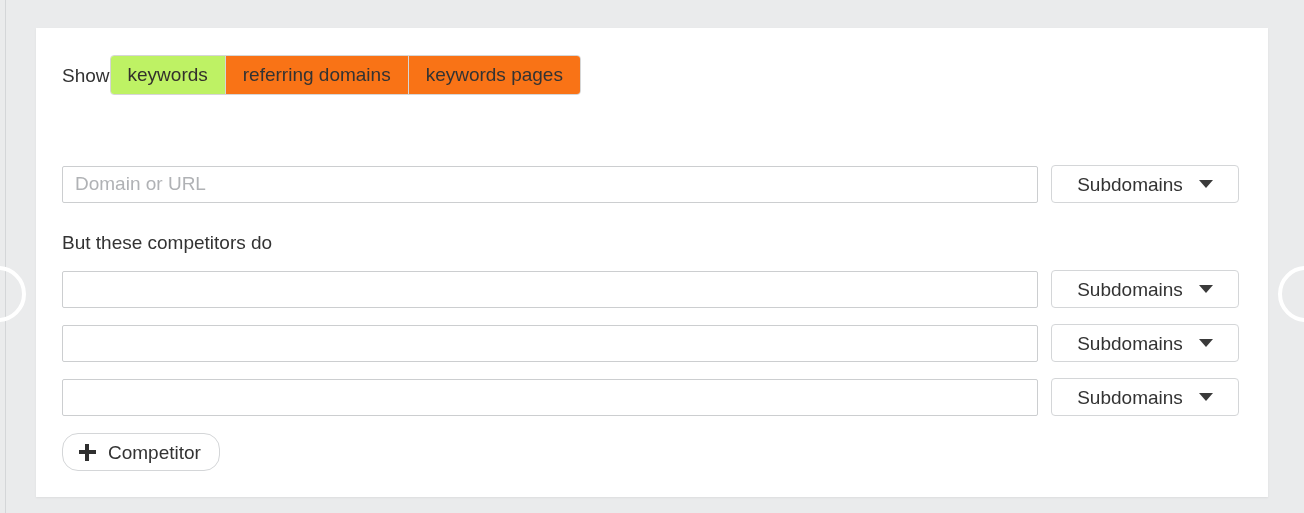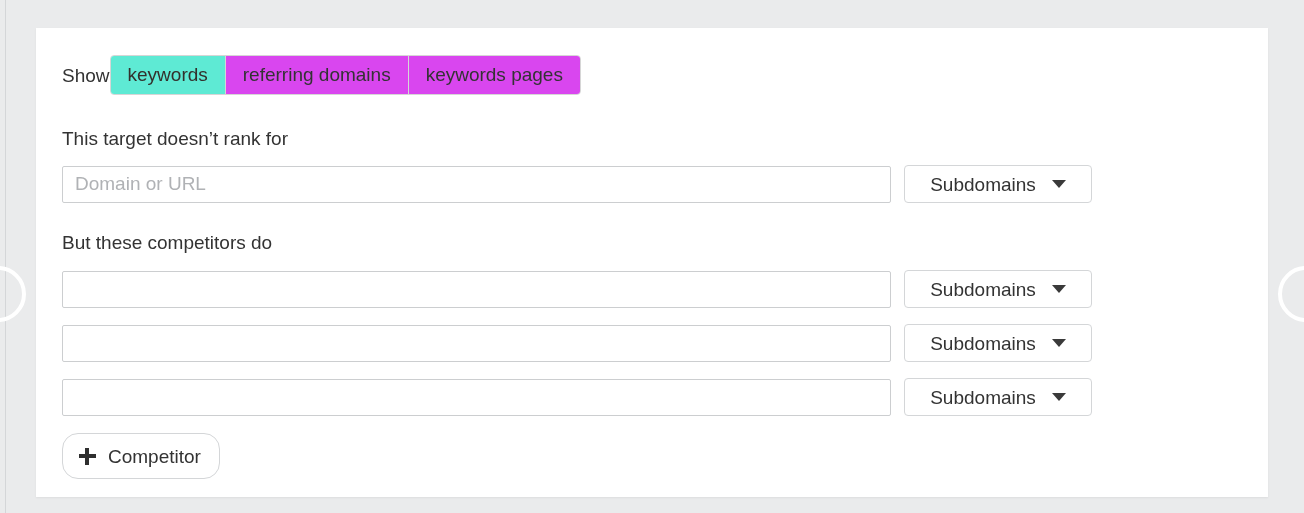--- a/index.html
+++ b/index.html
@@ -69,28 +69,28 @@
     border: 1px solid #d6d6d6;
     border-radius: 4px;
     overflow: hidden;
     background: #ffffff;
   }
   .tab {
     font-size: 19px;
     color: #333333;
     padding: 8px 17px 9px 17px;
     line-height: 1.12;
-    background: #d946ef;
+    background: #f97316;
     border-right: 1px solid #d6d6d6;
     cursor: pointer;
     white-space: nowrap;
   }
   .tab:last-child { border-right: none; }
   .tab.active {
-    background: #5eead4;
+    background: #bef264;
     color: #33302c;
     text-align: center;
   }
 
   
   .section-label {
     position: absolute;
     left: 26px;
     font-size: 19px;
     color: #333333;
@@ -106,21 +106,21 @@
     display: flex;
     align-items: center;
     gap: 13px;
   }
   .row-target { top: 137px; }
   .row-c1     { top: 242px; }
   .row-c2     { top: 296px; }
   .row-c3     { top: 350px; }
 
   .text-input {
-    width: 829px;
+    width: 976px;
     height: 37px;
     box-sizing: border-box;
     border: 1px solid #ccced0;
     border-radius: 2px;
     background: #ffffff;
     font-family: "Liberation Sans", sans-serif;
     font-size: 19px;
     color: #333333;
     padding: 0 12px;
     outline: none;
@@ -156,21 +156,21 @@
     border-right: 7px solid transparent;
     border-top: 8px solid #3a3a3a;
     flex: none;
   }
 
   
   .add-btn {
     position: absolute;
     left: 26px;
     top: 405px;
-    height: 46px;
+    height: 38px;
     box-sizing: border-box;
     border: 1px solid #d4d6d8;
     border-radius: 16px;
     background: #ffffff;
     display: flex;
     align-items: center;
     gap: 12px;
     padding: 0 18px 0 16px;
     cursor: pointer;
   }
@@ -213,21 +213,20 @@
   <div class="show-row">
     <span class="show-label">Show</span>
 
     <div class="tabs">
       <div class="tab active">keywords</div>
       <div class="tab">referring domains</div>
       <div class="tab">keywords pages</div>
     </div>
   </div>
 
-  <div class="section-label label-target">This target doesn’t rank for</div>
 
   <div class="field-row row-target">
     <input class="text-input" type="text" placeholder="Domain or URL" style="">
     <div class="dropdown">
       <span class="dropdown-label">Subdomains</span>
       <span class="caret"></span>
     </div>
   </div>
 
   <div class="section-label label-competitors">But these competitors do</div>

